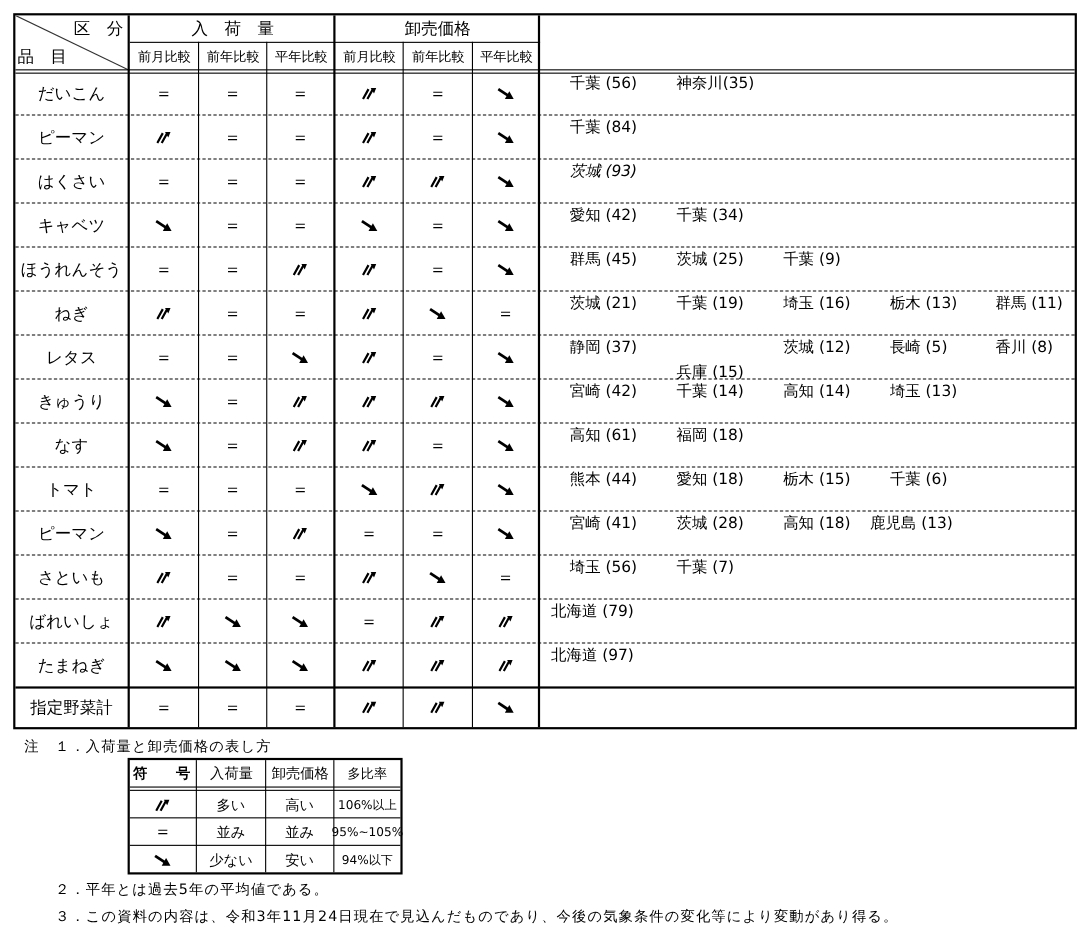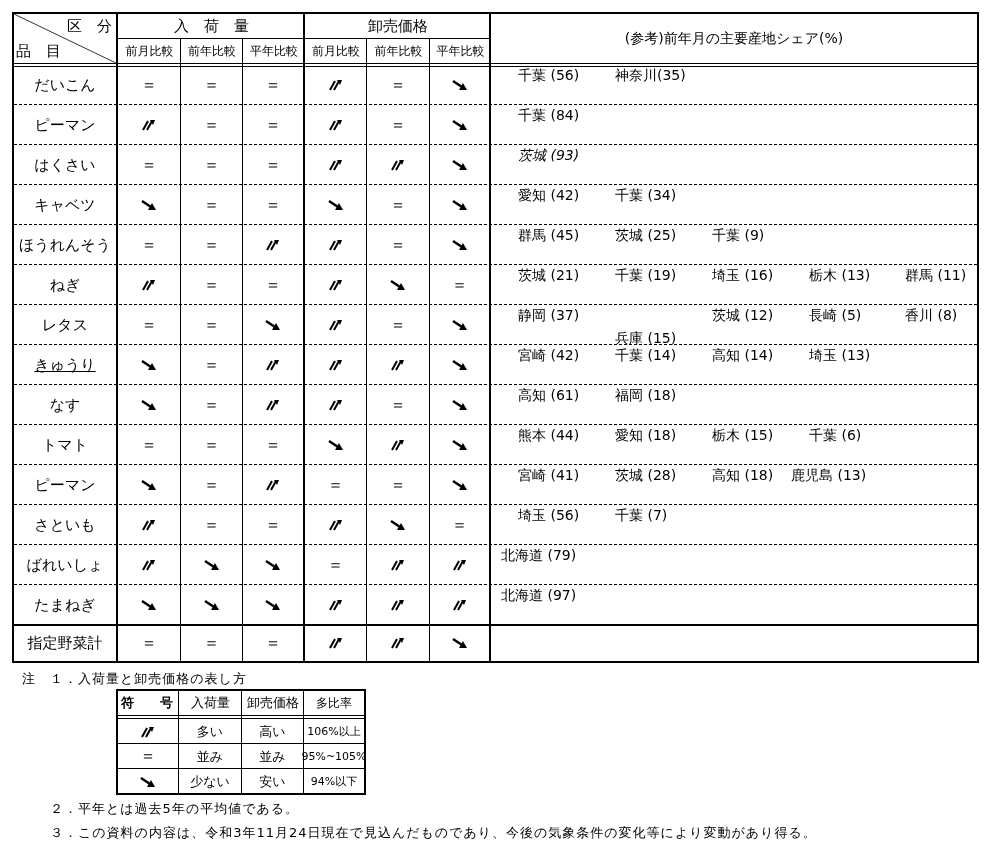--- a/index.html
+++ b/index.html
@@ -38,21 +38,20 @@
 <div class="main-table" id="main-table">
 
   <svg class="diag" width="104" height="50">
     <line x1="0" y1="0" x2="104" y2="50" stroke="#333" stroke-width="1"></line>
   </svg>
   <div class="cell" style="left:40px;top:0;width:64px;height:24px;justify-content:flex-end;padding-right:6px;font-size:15px;">区　分</div>
   <div class="cell" style="left:0;top:24px;width:70px;height:26px;justify-content:flex-start;padding-left:2px;font-size:15px;">品　目</div>
 
   <div class="cell" style="left:104px;top:0;width:187px;height:24px;font-size:15px;">入　荷　量</div>
   <div class="cell" style="left:291px;top:0;width:186px;height:24px;font-size:15px;">卸売価格</div>
-  <div class="cell" style="left:477px;top:0;width:486px;height:50px;font-size:14px;">(参考)前年月の主要産地シェア(%)</div>
 
   <div class="cell" style="left:104px;top:24px;width:63px;height:26px;font-size:12px;">前月比較</div>
   <div class="cell" style="left:167px;top:24px;width:62px;height:26px;font-size:12px;">前年比較</div>
   <div class="cell" style="left:229px;top:24px;width:62px;height:26px;font-size:12px;">平年比較</div>
   <div class="cell" style="left:291px;top:24px;width:62px;height:26px;font-size:12px;">前月比較</div>
   <div class="cell" style="left:353px;top:24px;width:63px;height:26px;font-size:12px;">前年比較</div>
   <div class="cell" style="left:416px;top:24px;width:61px;height:26px;font-size:12px;">平年比較</div>
 
   <div class="hline" style="left:104px;top:24px;width:373px;"></div>
   <div class="hline double" style="top:49px;width:963px;"></div>
@@ -324,21 +323,21 @@
         </span>
       </div>
       <div class="share-row" style="left:477px;top:291px;width:486px;">
         <span class="share-item" style="left:27px;">静岡 (37)</span>
         <span class="share-item" style="left:124px;margin-top:23px;">兵庫 (15)</span>
         <span class="share-item" style="left:221px;">茨城 (12)</span>
         <span class="share-item" style="left:318px;">長崎 (5)</span>
         <span class="share-item" style="left:414px;">香川 (8)</span>
       </div>
       <div class="hline dash" style="top:330px;width:963px;"></div>
-      <div class="cell" style="left:0;top:331px;width:102px;height:40px;font-size:15px;text-decoration:underline;">きゅうり</div>
+      <div class="cell" style="left:0;top:331px;width:102px;height:40px;font-size:15px;">きゅうり</div>
       <div class="cell" style="left:104px;top:331px;width:62px;height:40px;">
         <span class="sym">
           <svg width="16" height="12" viewBox="0 0 16 12">
             <path d="M1 2 L10 8" stroke="#000" stroke-width="2.5" fill="none"></path>
             <path d="M7 11 L15 11 L11 4 Z" fill="#000"></path>
           </svg>
         </span>
       </div>
       <div class="cell" style="left:167px;top:331px;width:61px;height:40px;">
         <span class="eq-sym">＝</span>

